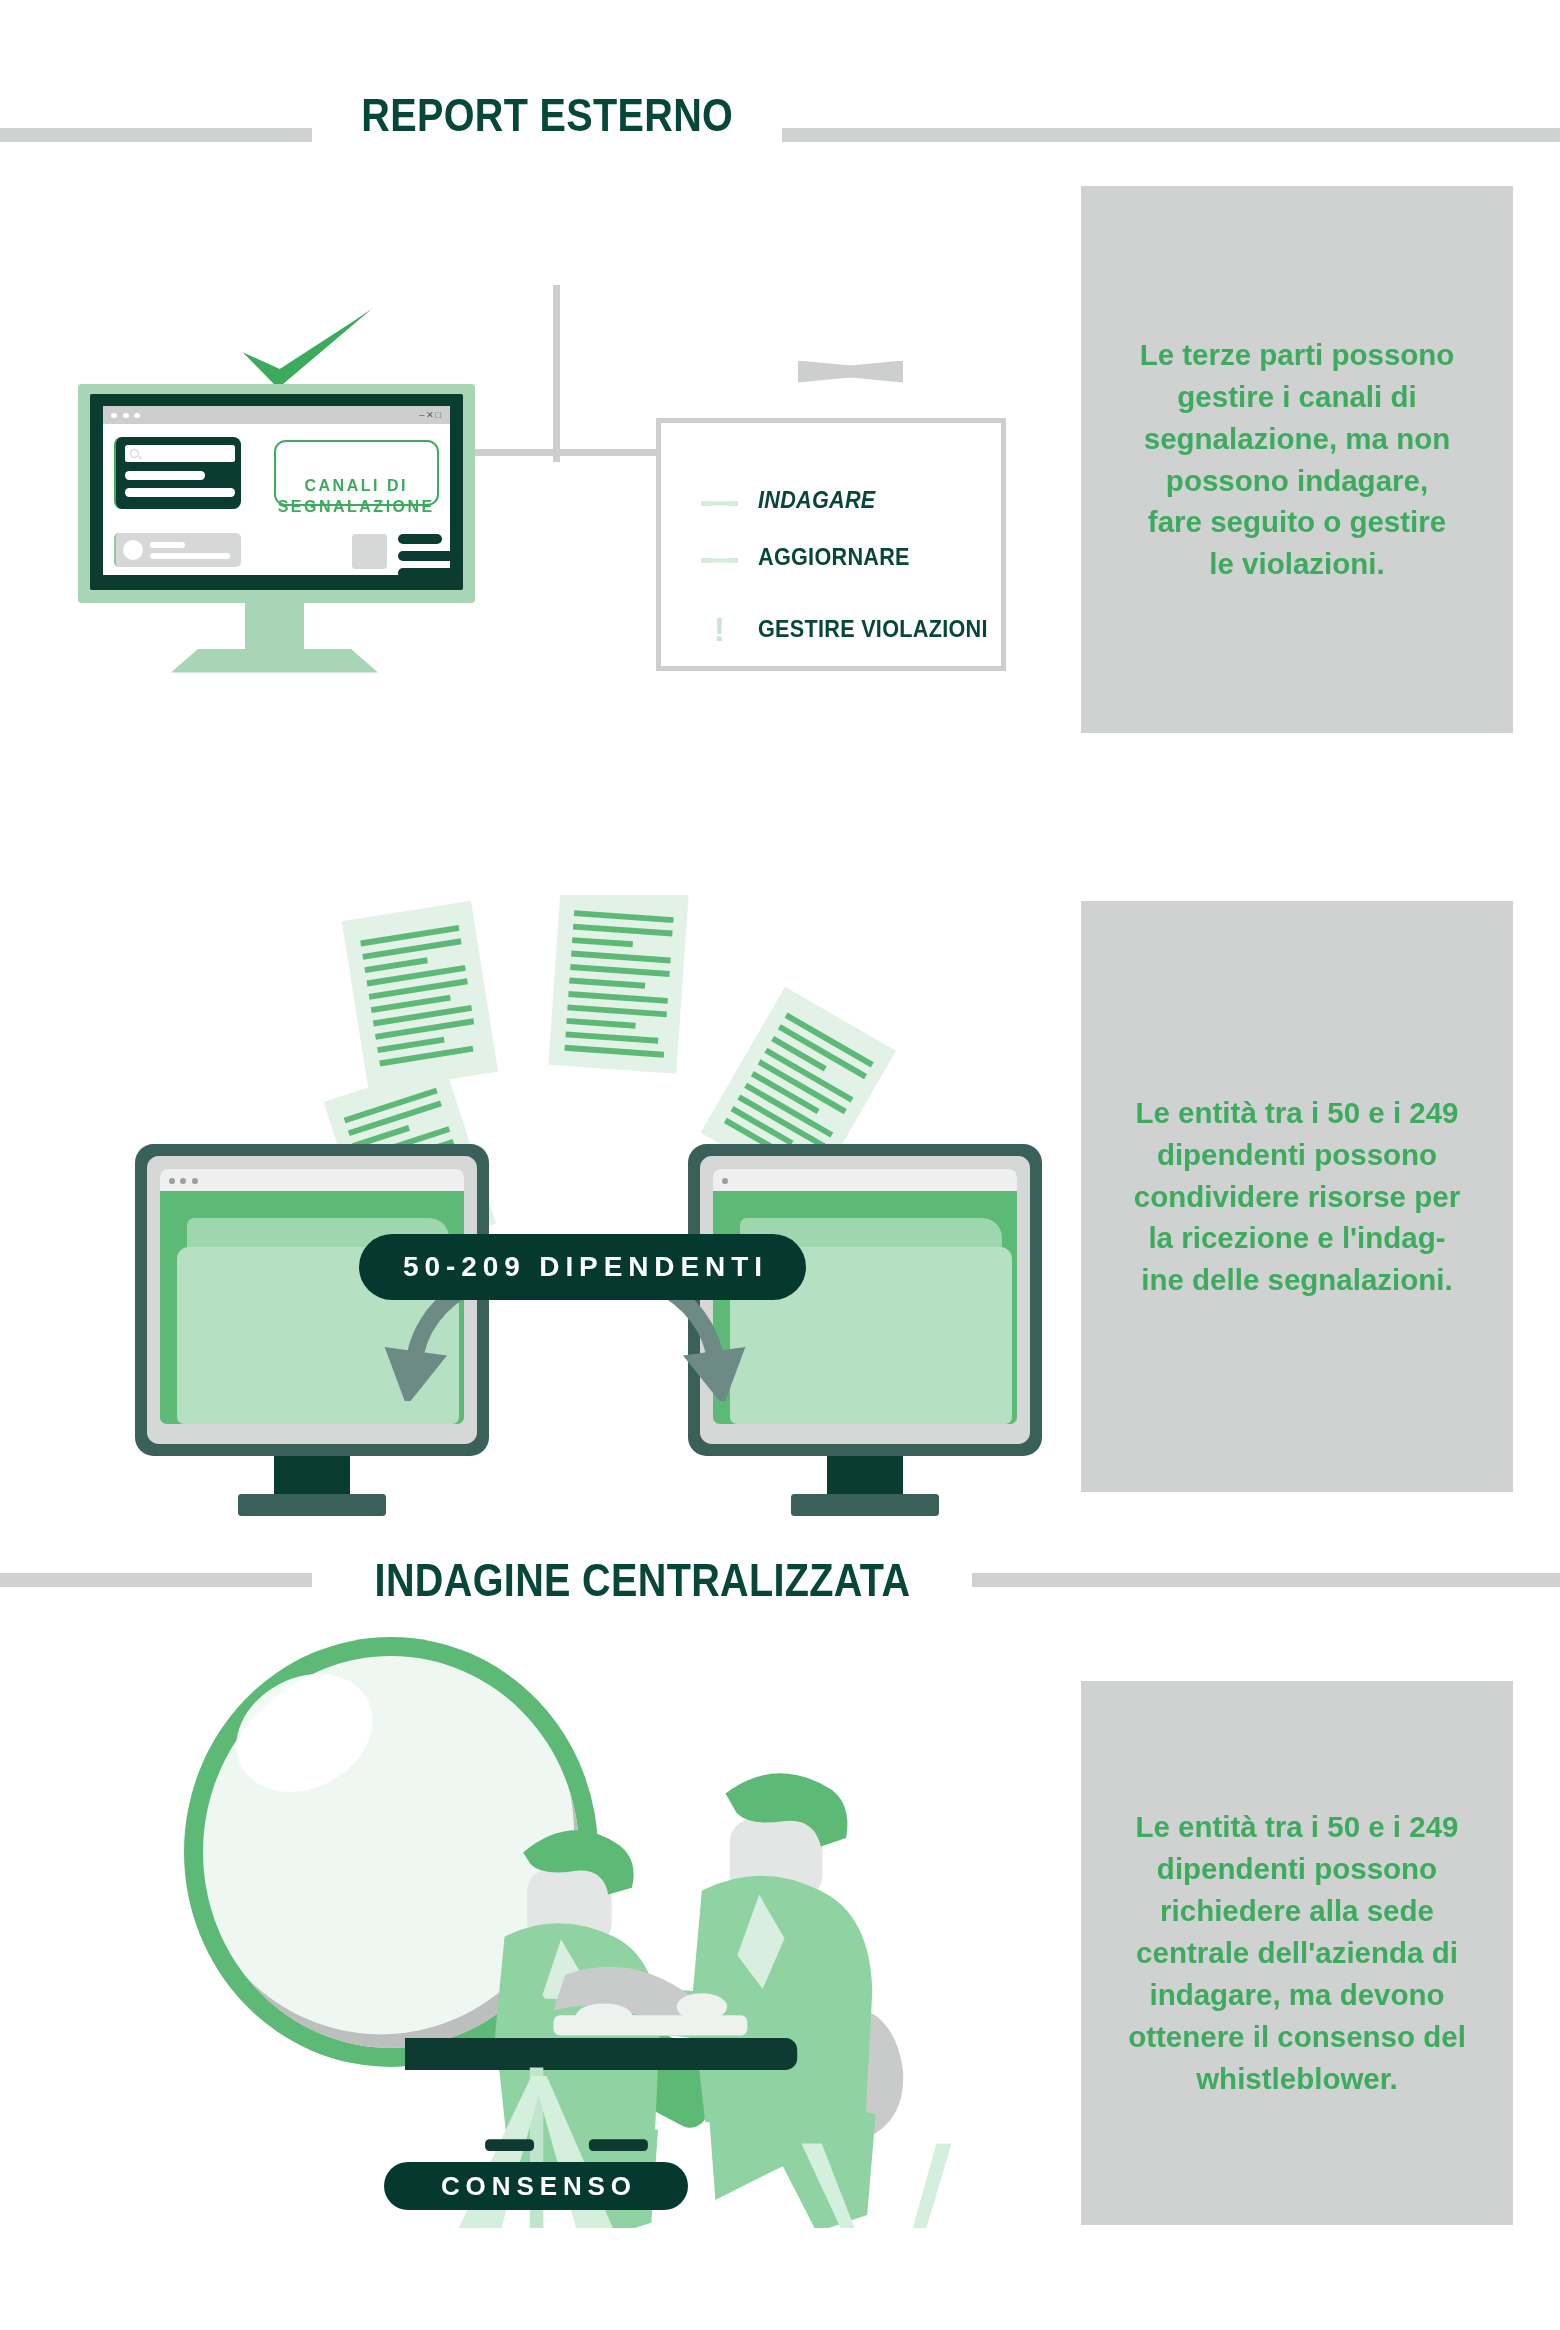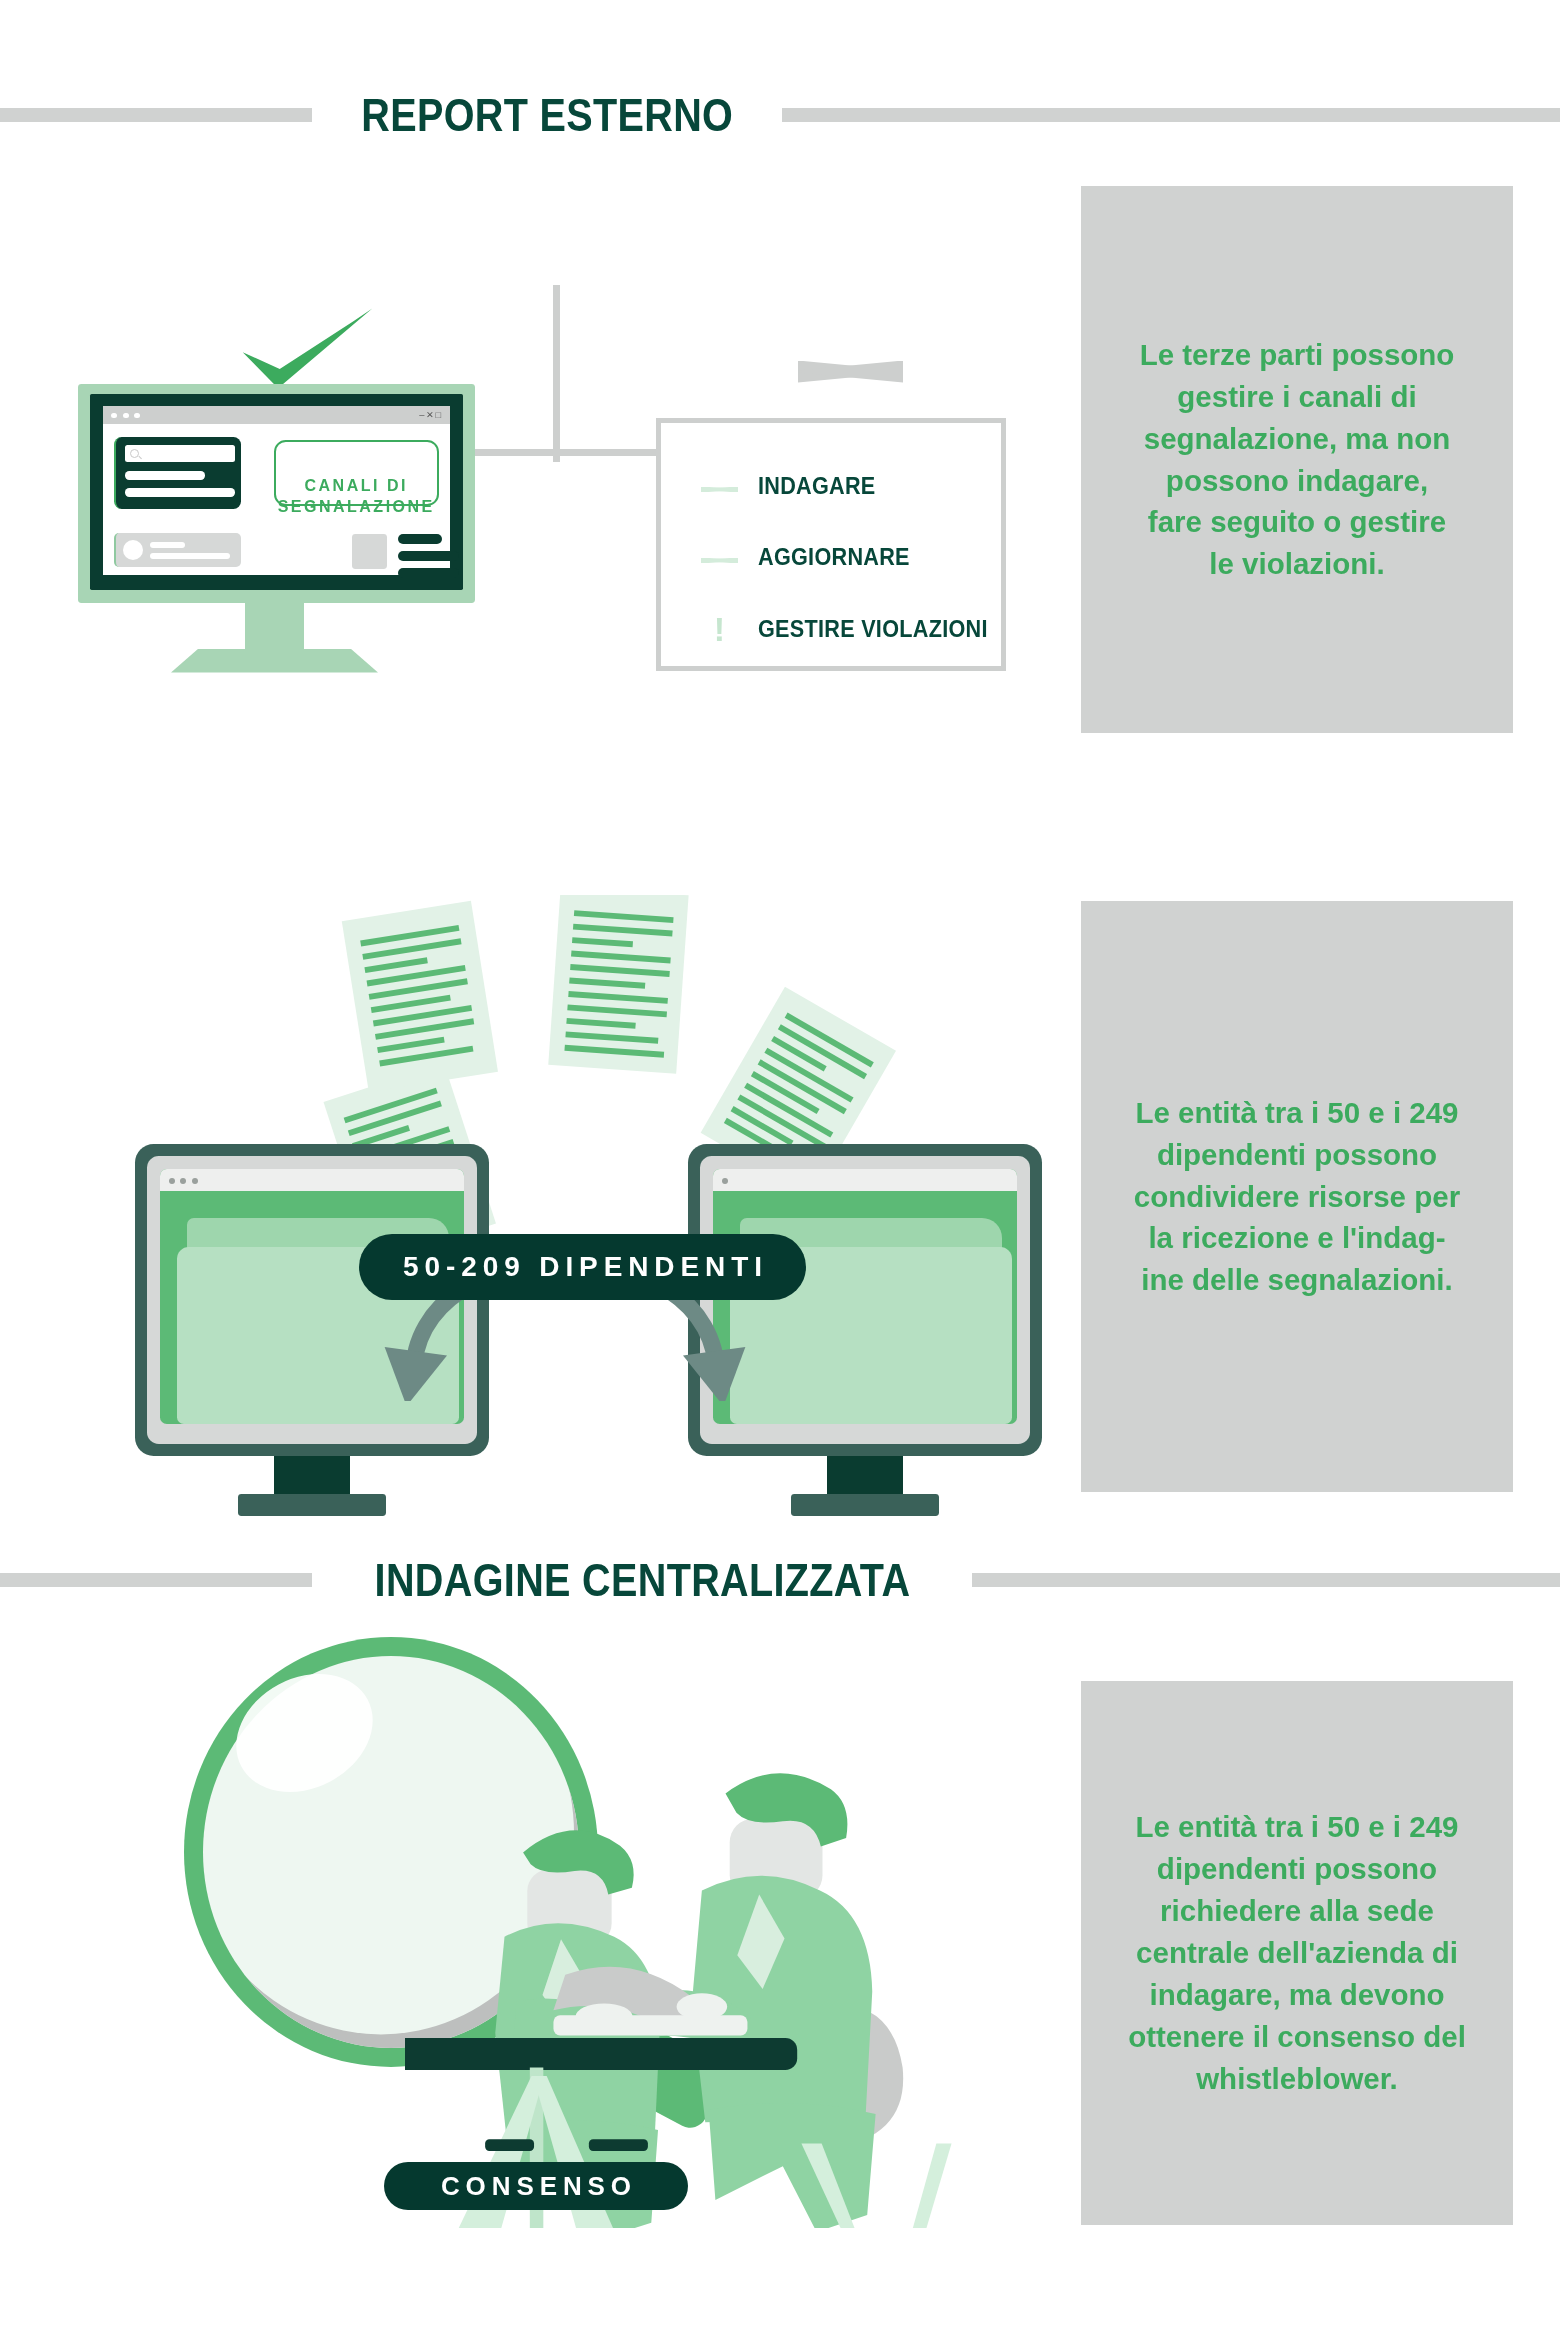--- a/index.html
+++ b/index.html
@@ -125,21 +125,21 @@
   .handle { position: absolute; left: 498px; top: 1950px; width: 245px; height: 73px;
             background: #5cba76; border-radius: 17px; transform: rotate(28deg); transform-origin: 0 50%; }
 
   .ppl { position: absolute; }
 </style>
 </head>
 <body>
 
 <div class="page">
 
-  <div class="section-head" style="top:88px;">
+  <div class="section-head" style="top:88px;align-items:flex-end;">
     <div class="rule" style="width:312px;"></div>
     <div class="section-title">REPORT ESTERNO</div>
     <div class="rule" style="flex:1;"></div>
   </div>
 
 
   <div class="conn" style="left:553px; top:285px; width:6.8px; height:177px;"></div>
   <div class="conn" style="left:236px; top:449px; width:422px; height:6.8px;"></div>
 
   <div class="bigx" style="left:798px; top:312px; width:105px; height:97px;">
@@ -180,21 +180,21 @@
         <div class="dline" style="left:295px; top:128px; width:44px;"></div>
         <div class="dline" style="left:295px; top:145px; width:61px;"></div>
         <div class="dline" style="left:295px; top:162px; width:61px;"></div>
       </div>
     </div>
   </div>
   <div class="neck"></div>
   <div class="base"></div>
 
   <div class="listbox"></div>
-  <div class="li" style="left:701px; top:473px;">
+  <div class="li" style="left:701px; top:487px;font-style:italic;">
     <span class="li-x">
         <i></i>
         <i class="b"></i>
       </span>
     <span class="li-label">INDAGARE</span>
   </div>
   <div class="li" style="left:701px; top:544px;">
     <span class="li-x">
         <i></i>
         <i class="b"></i>

